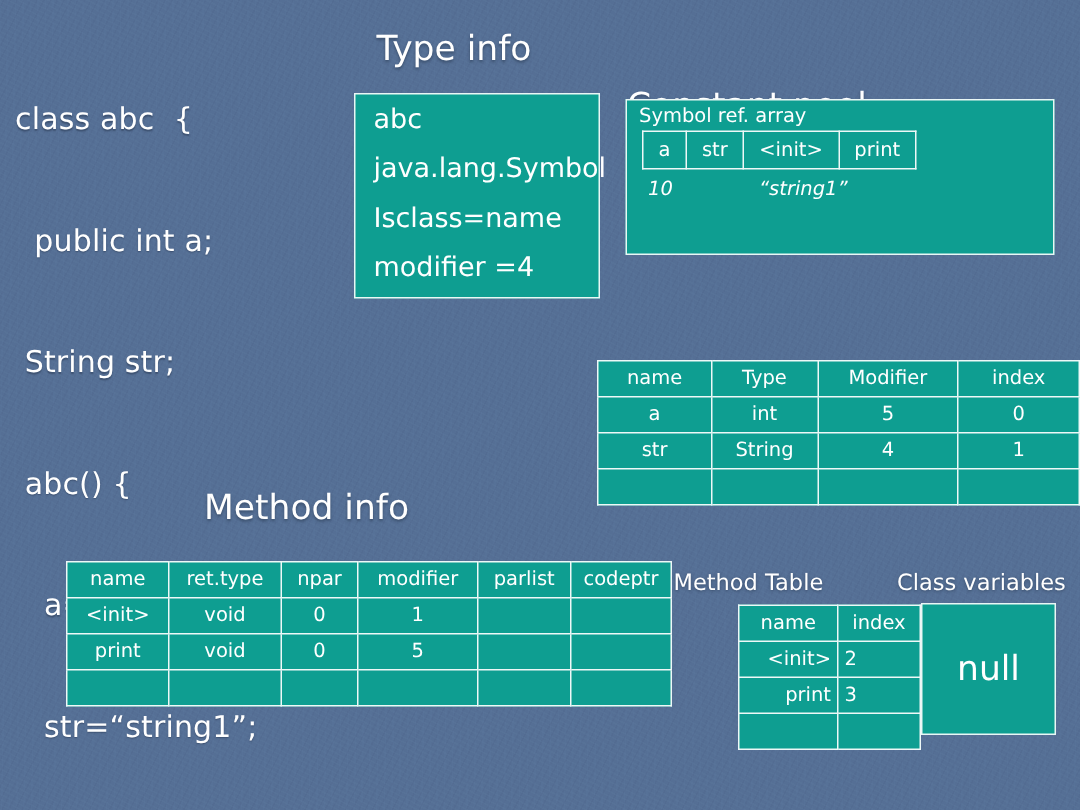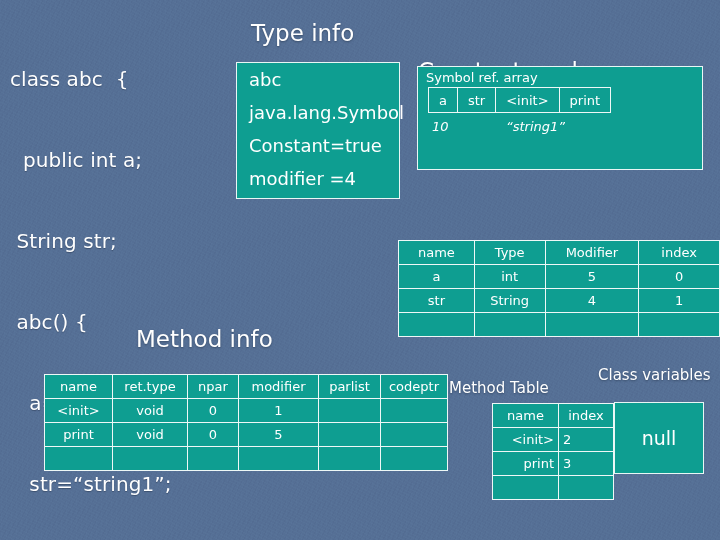--- a/index.html
+++ b/index.html
@@ -128,23 +128,23 @@
   
   #method-info-table { left: 44px; top: 374px; }
   #method-info-table td { height: 21px; }
 
   
   #method-table { left: 492px; top: 403px; }
   #method-table td { height: 21px; }
 
   
   #null-box {
-    left: 614px; top: 402px; width: 90px; height: 72px;
+    left: 614px; top: 402px; width: 90px; height: 88px;
     display: flex; align-items: center; justify-content: center;
-    font-size: 19px; color: #ffffff;
+    font-size: 23px; color: #ffffff;
   }
 </style>
 </head>
 <body>
 
 <div id="slide">
 
   <div id="code-block" class="abs">
     <span class="ln">class abc  {</span>
     <span class="ln">  public int a;</span>
@@ -157,21 +157,21 @@
     
     
     
   </div>
 
   <div class="abs heading" style="left:251px; top:20px;">Type info</div>
 
   <div id="type-info-box" class="abs teal-box">
     <div class="row">abc</div>
     <div class="row">java.lang.Symbol</div>
-    <div class="row">Constant=true</div>
+    <div class="row">Isclass=name</div>
     <div class="row">modifier =4</div>
   </div>
 
   <div class="abs heading" style="left:418px; top:18px;margin-top:40px;">Constant pool</div>
 
   <div id="constant-pool-box" class="abs teal-box">
     <div id="cp-title">Symbol ref. array</div>
     <table id="symbol-table" class="tbl">
       <tbody>
         <tr>
@@ -272,19 +272,19 @@
         <td style="text-align:right">print</td>
         <td style="text-align:left">3</td>
       </tr>
       <tr class="blankrow">
         <td></td>
         <td></td>
       </tr>
     </tbody>
   </table>
 
-  <div class="abs sub-heading" style="left:598px; top:366px;">Class variables</div>
+  <div class="abs sub-heading" style="left:598px; top:379px;">Class variables</div>
 
   <div id="null-box" class="abs teal-box">
     <span>null</span>
   </div>
 
 </div>
 
 </body></html>

